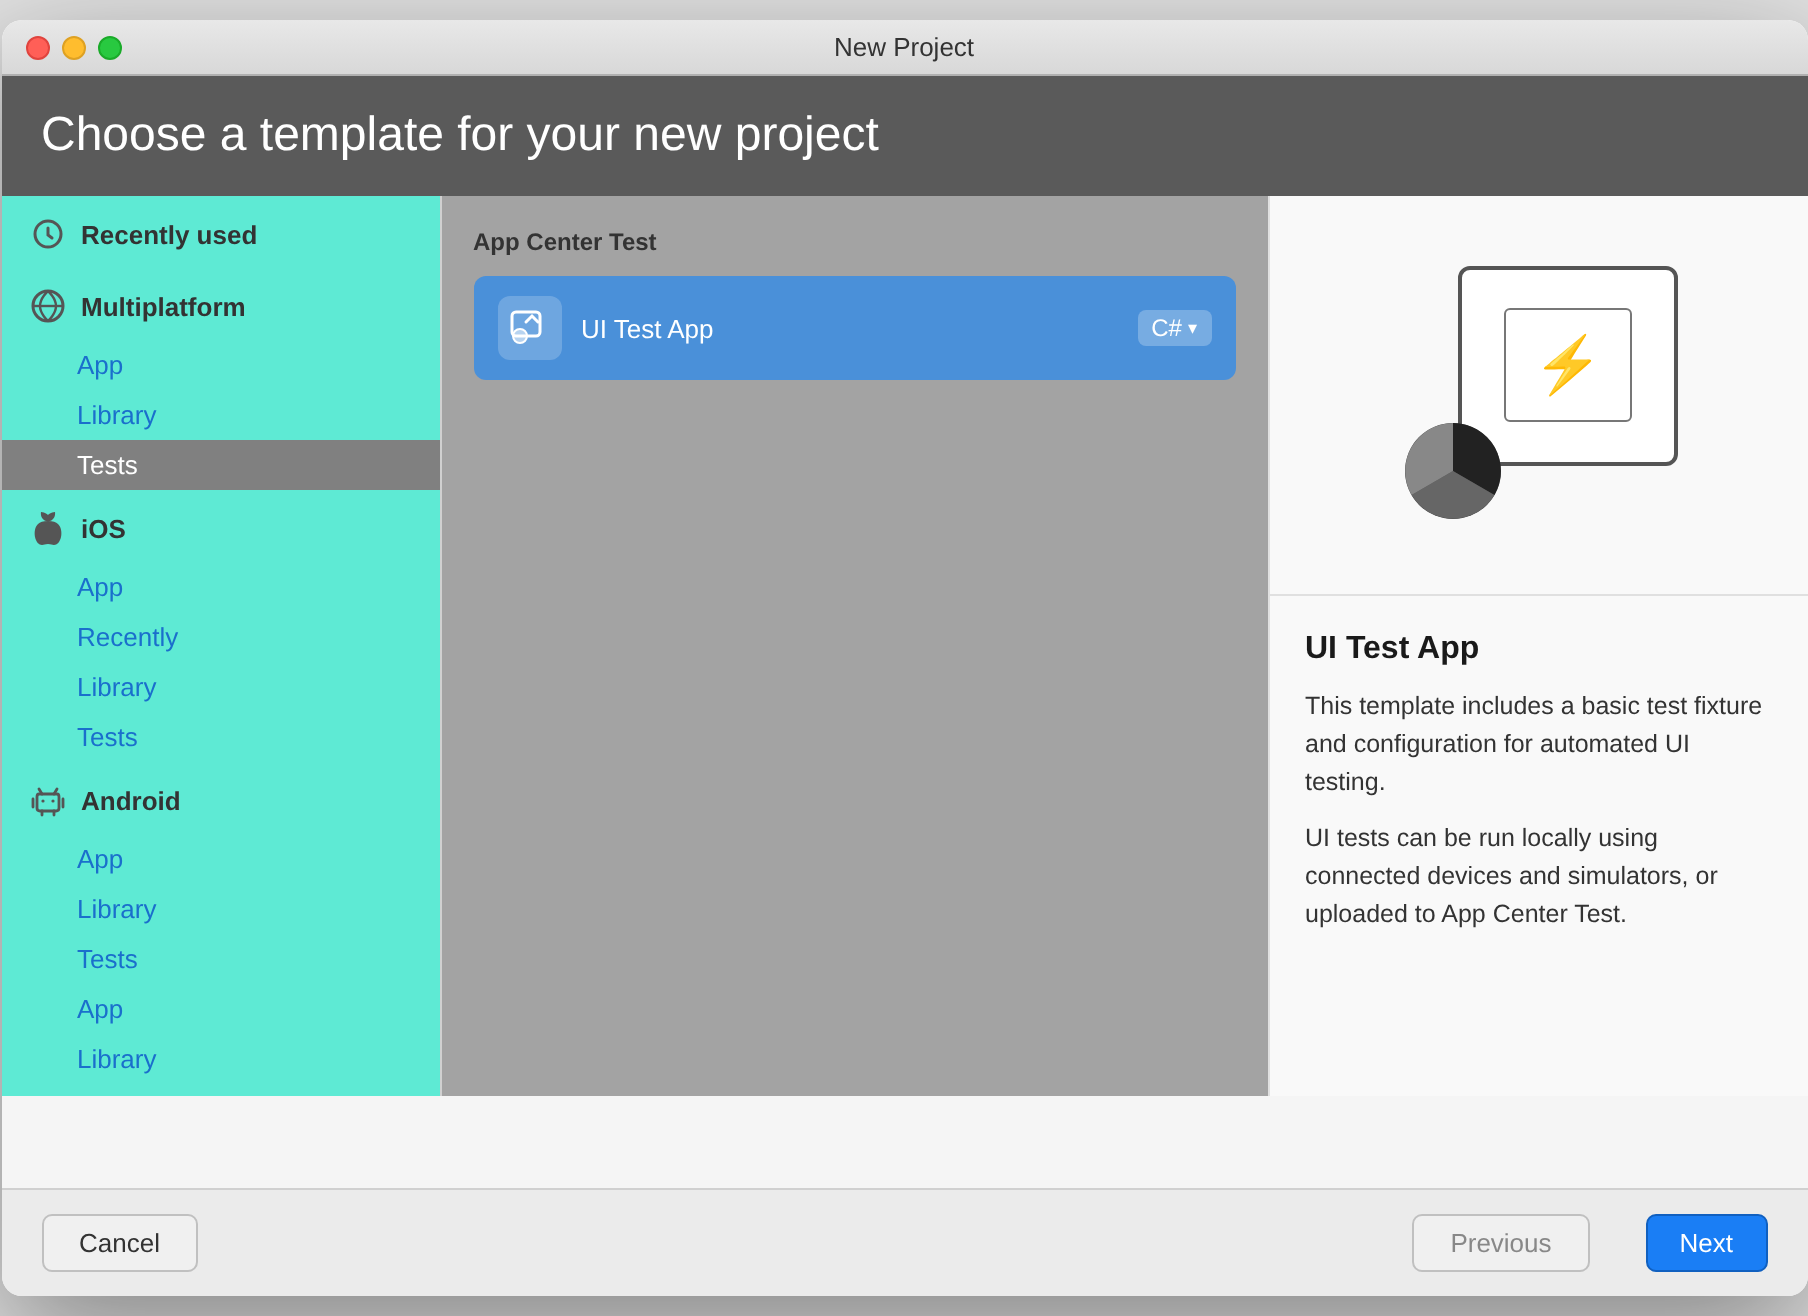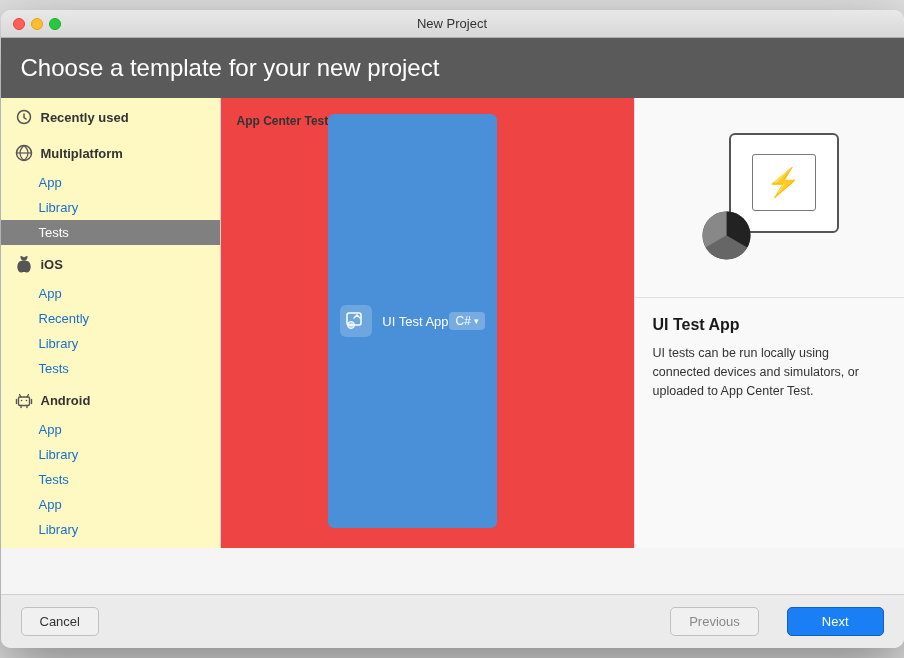--- a/index.html
+++ b/index.html
@@ -66,21 +66,21 @@
       font-size: 24px;
       font-weight: 500;
     }
     .main-content {
       display: flex;
       flex: 1;
       overflow: hidden;
     }
     .sidebar {
       width: 220px;
-      background: #fef9c3;
+      background: #5eead4;
       border-right: 1px solid #d0d0d0;
       overflow-y: auto;
       flex-shrink: 0;
     }
     .sidebar::-webkit-scrollbar { width: 8px; }
     .sidebar::-webkit-scrollbar-track { background: #f0f0f0; }
     .sidebar::-webkit-scrollbar-thumb { background: #c0c0c0; border-radius: 4px; }
     .sidebar-section-header {
       display: flex;
       align-items: center;
@@ -106,22 +106,22 @@
       color: #1a6fcc;
       cursor: pointer;
     }
     .sidebar-item.active {
       background: #808080;
       color: #ffffff;
     }
     .center-panel {
       flex: 1;
       display: flex;
-      flex-direction: row;
-      background: #ef4444;
+      flex-direction: column;
+      background: #a3a3a3;
       padding: 16px;
       overflow: hidden;
     }
     .section-label {
       font-size: 12px;
       font-weight: 600;
       color: #333;
       margin-bottom: 10px;
     }
     .template-item {
@@ -268,21 +268,21 @@
     .btn-previous {
       padding: 6px 18px;
       background: #f0f0f0;
       border: 1px solid #c0c0c0;
       border-radius: 5px;
       font-size: 13px;
       cursor: pointer;
       color: #888;
     }
     .btn-next {
-      padding: 6px 34px;
+      padding: 6px 16px;
       background: #1a7ef5;
       border: 1px solid #1060c0;
       border-radius: 5px;
       font-size: 13px;
       cursor: pointer;
       color: #fff;
       font-weight: 500;
     }
     .section-icon-multi {
       font-size: 15px;
@@ -406,20 +406,21 @@
 
             <path d="M27.5 27.5 L27.5 3.5 A24 24 0 0 1 48.2 39.5 Z" fill="#222"></path>
             <path d="M27.5 27.5 L48.2 39.5 A24 24 0 0 1 6.8 39.5 Z" fill="#666"></path>
             <path d="M27.5 27.5 L6.8 39.5 A24 24 0 0 1 27.5 3.5 Z" fill="#888"></path>
           </svg>
         </div>
       </div>
       <div class="description-area">
         <div class="description-title">UI Test App</div>
         <div class="description-text">
+          <p>This template includes a basic test fixture and configuration for automated UI testing.</p>
           <p>UI tests can be run locally using connected devices and simulators, or uploaded to App Center Test.</p>
         </div>
       </div>
     </div>
 
   </div>
 
   <div class="footer">
     <button class="btn-cancel">Cancel</button>
     <div class="footer-right">

